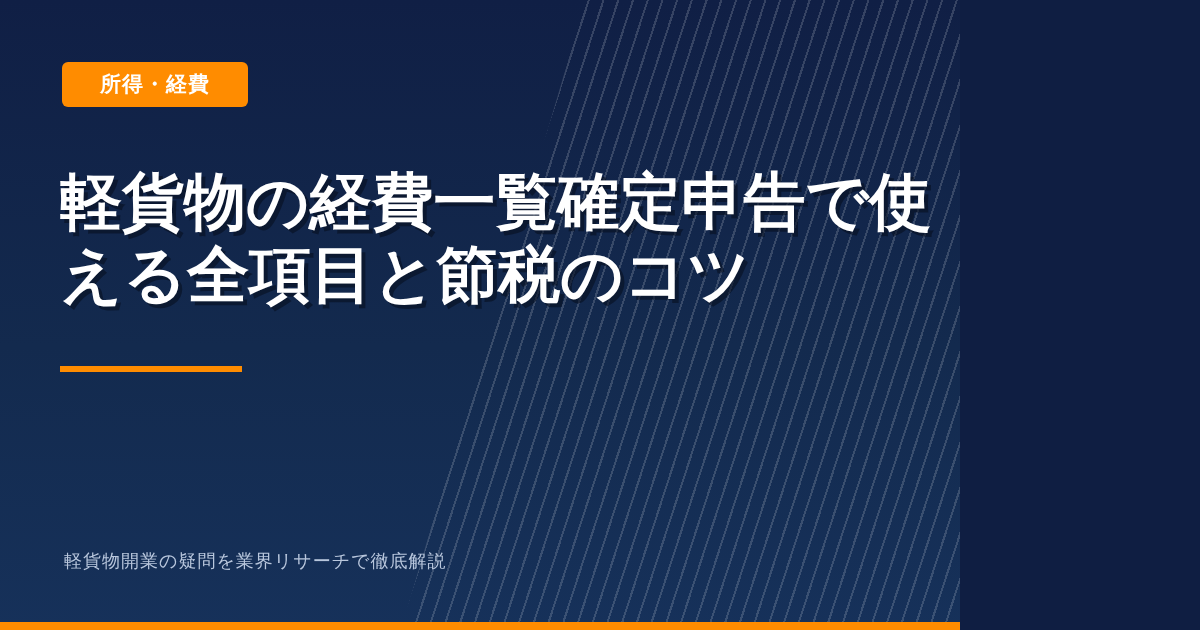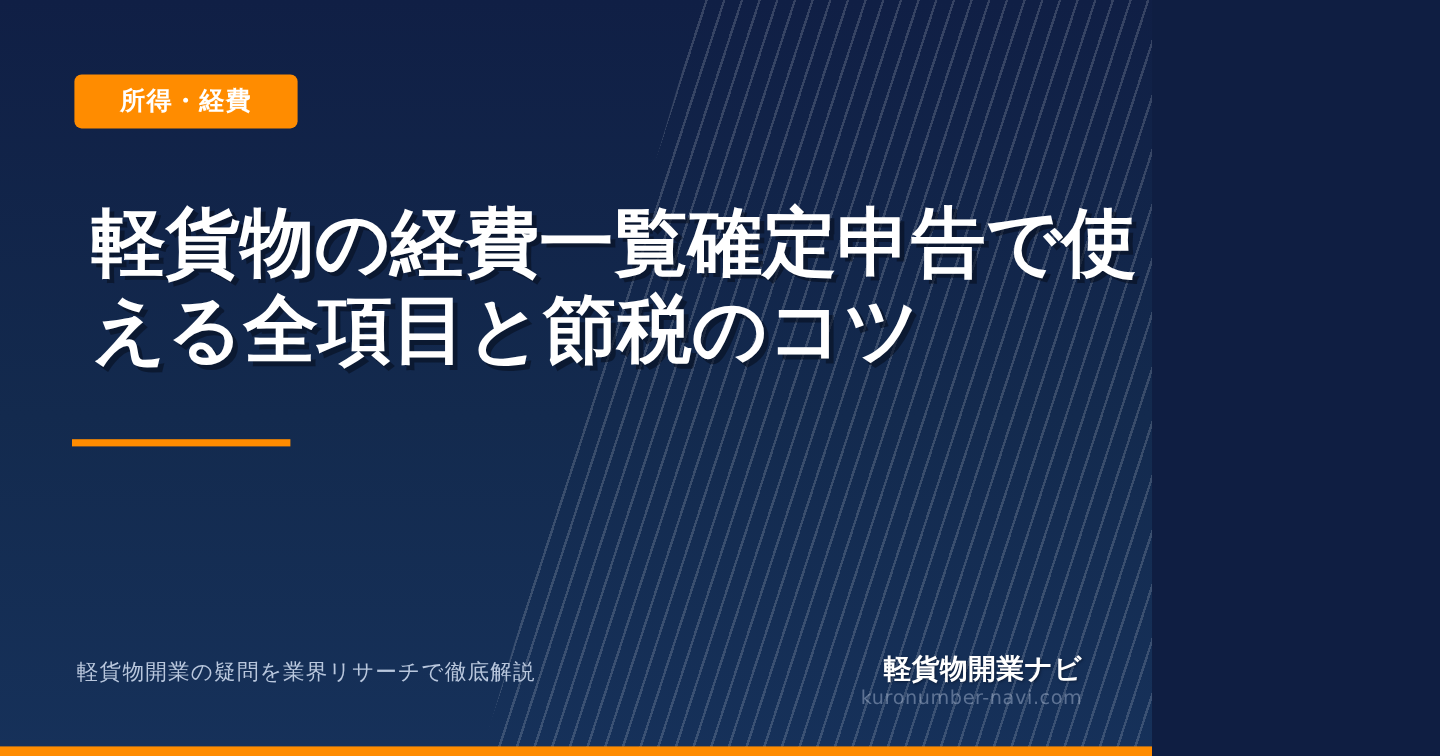--- a/index.html
+++ b/index.html
@@ -57,21 +57,21 @@
     font-size:21px;
     font-weight:bold;
     letter-spacing:1px;
     line-height:1;
     white-space:nowrap;
   }
 
   
   .title {
     position:absolute;
-    left:76px;
+    left:60px;
     top:166px;
     width:1060px;
   }
   .title-line {
     color:#ffffff;
     font-size:62px;
     font-weight:bold;
     line-height:1.17;
     letter-spacing:0px;
     text-shadow:4px 4px 0 rgba(5,12,28,0.55);
@@ -150,20 +150,16 @@
 
   <div class="title">
     <div class="title-line">軽貨物の経費一覧確定申告で使</div>
     <div class="title-line">える全項目と節税のコツ</div>
   </div>
 
   <div class="accent-bar"></div>
 
   <div class="subtitle">軽貨物開業の疑問を業界リサーチで徹底解説</div>
 
-  <div class="logo">
-    <div class="logo-name">軽貨物開業ナビ</div>
-    <div class="logo-url">kuronumber-navi.com</div>
-  </div>
 
   <div class="bottom-bar"></div>
 
 </div>
 
 </body></html>

